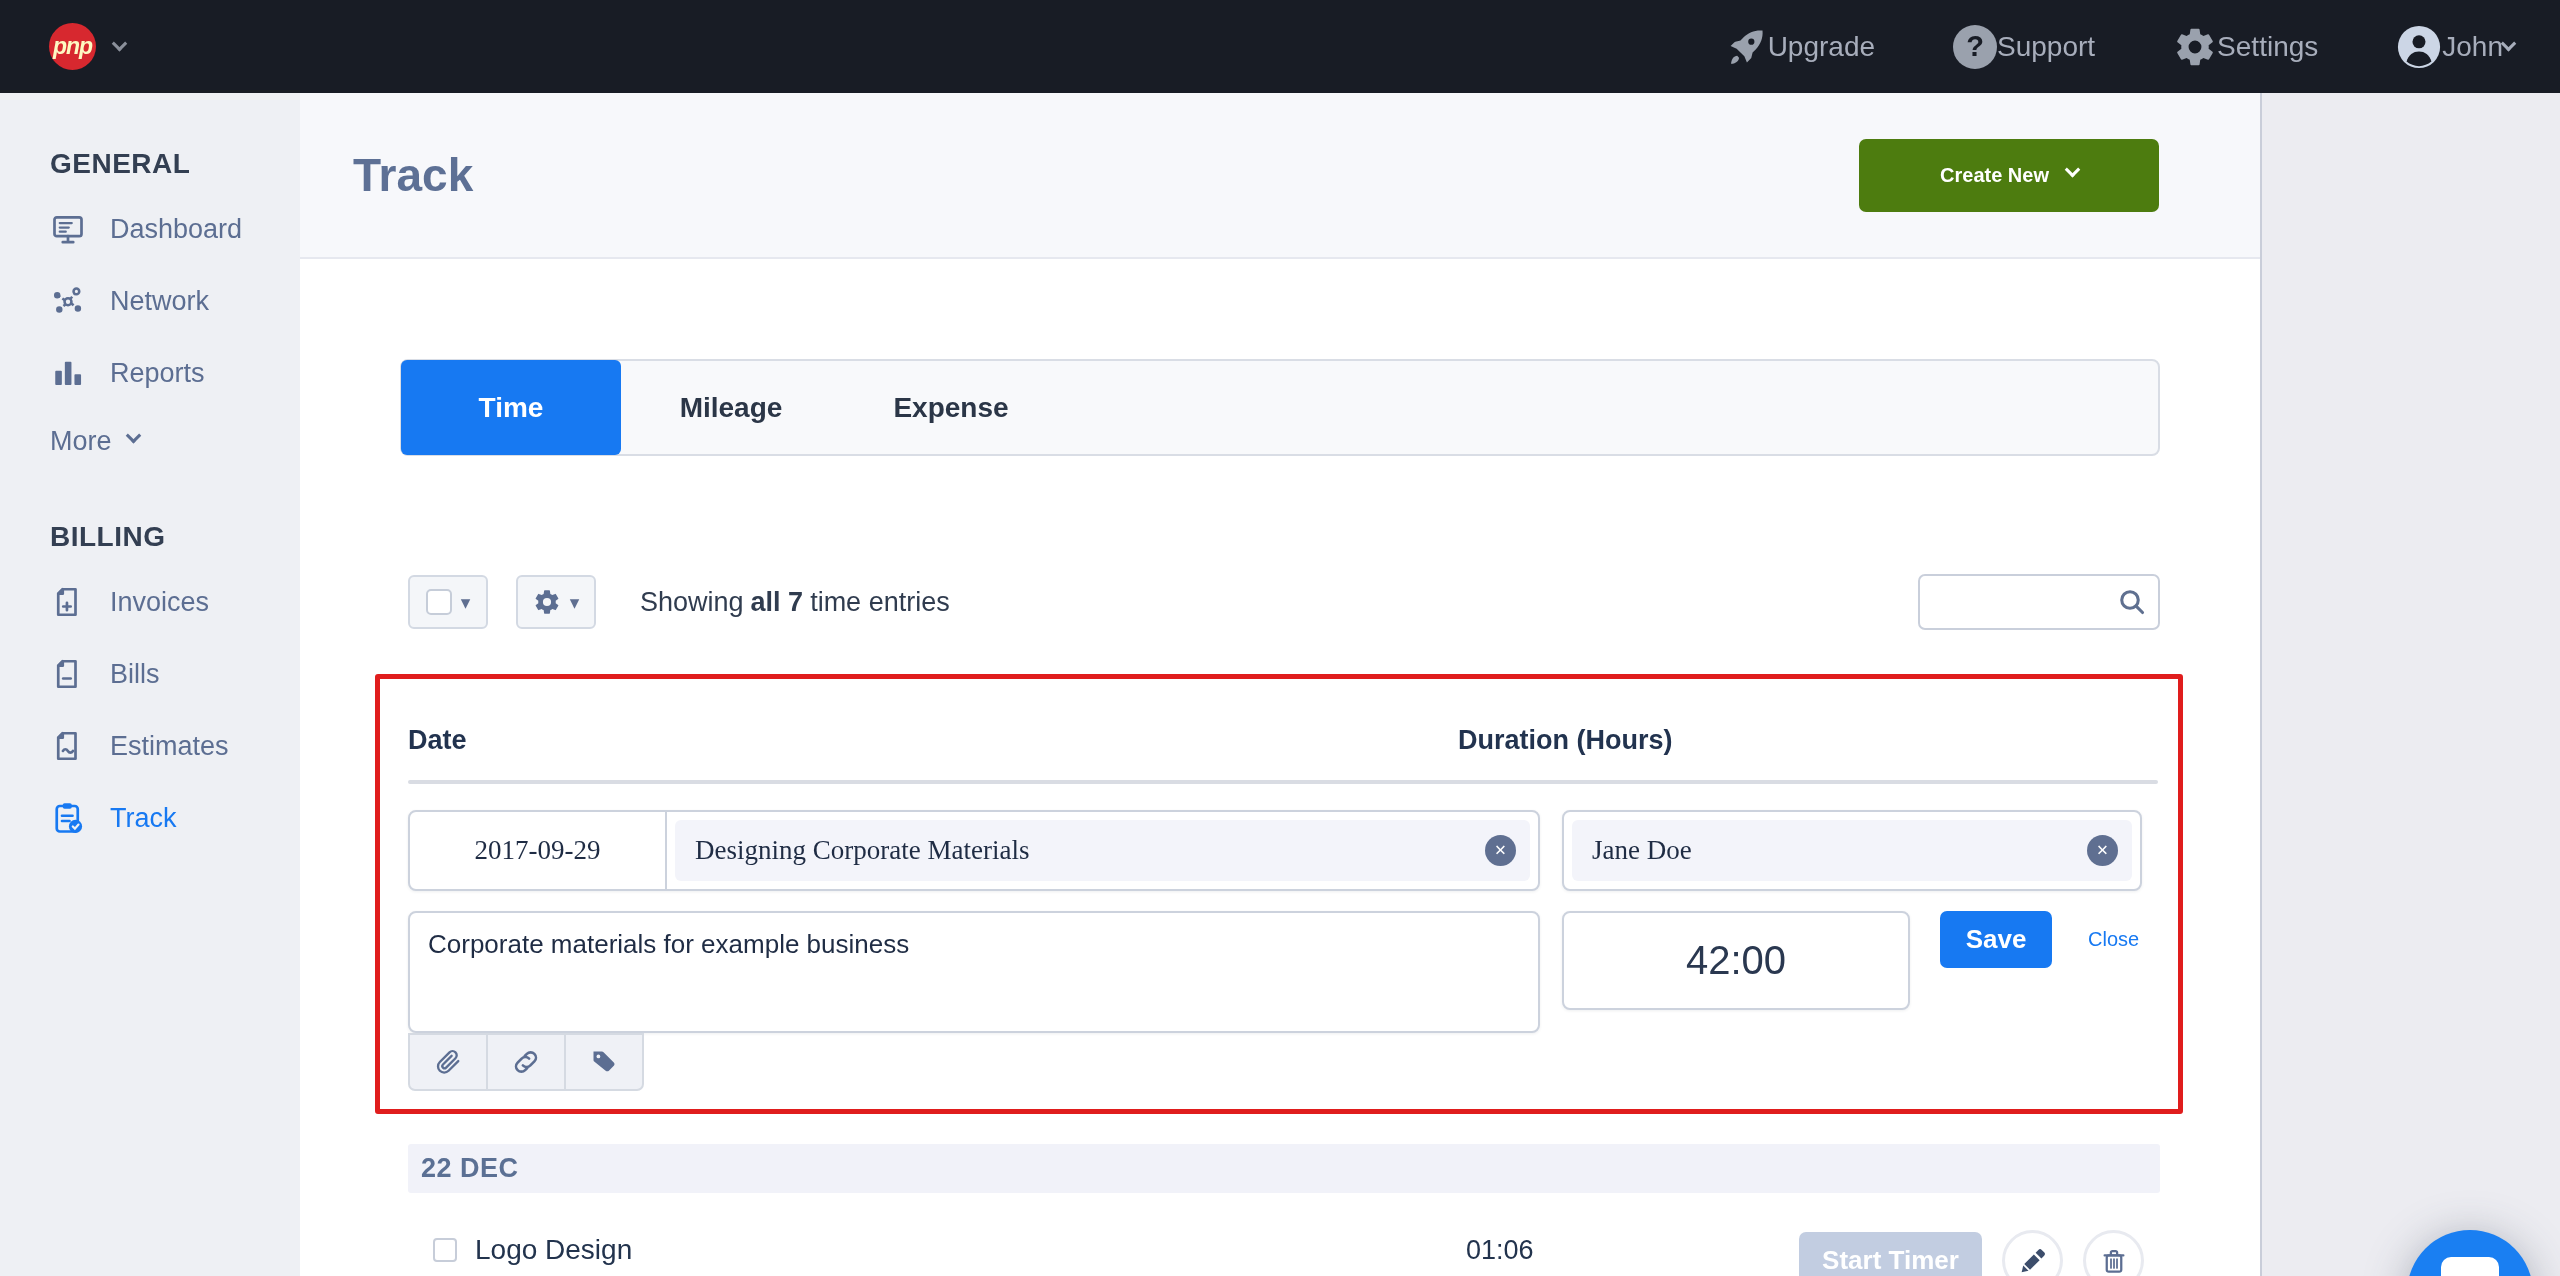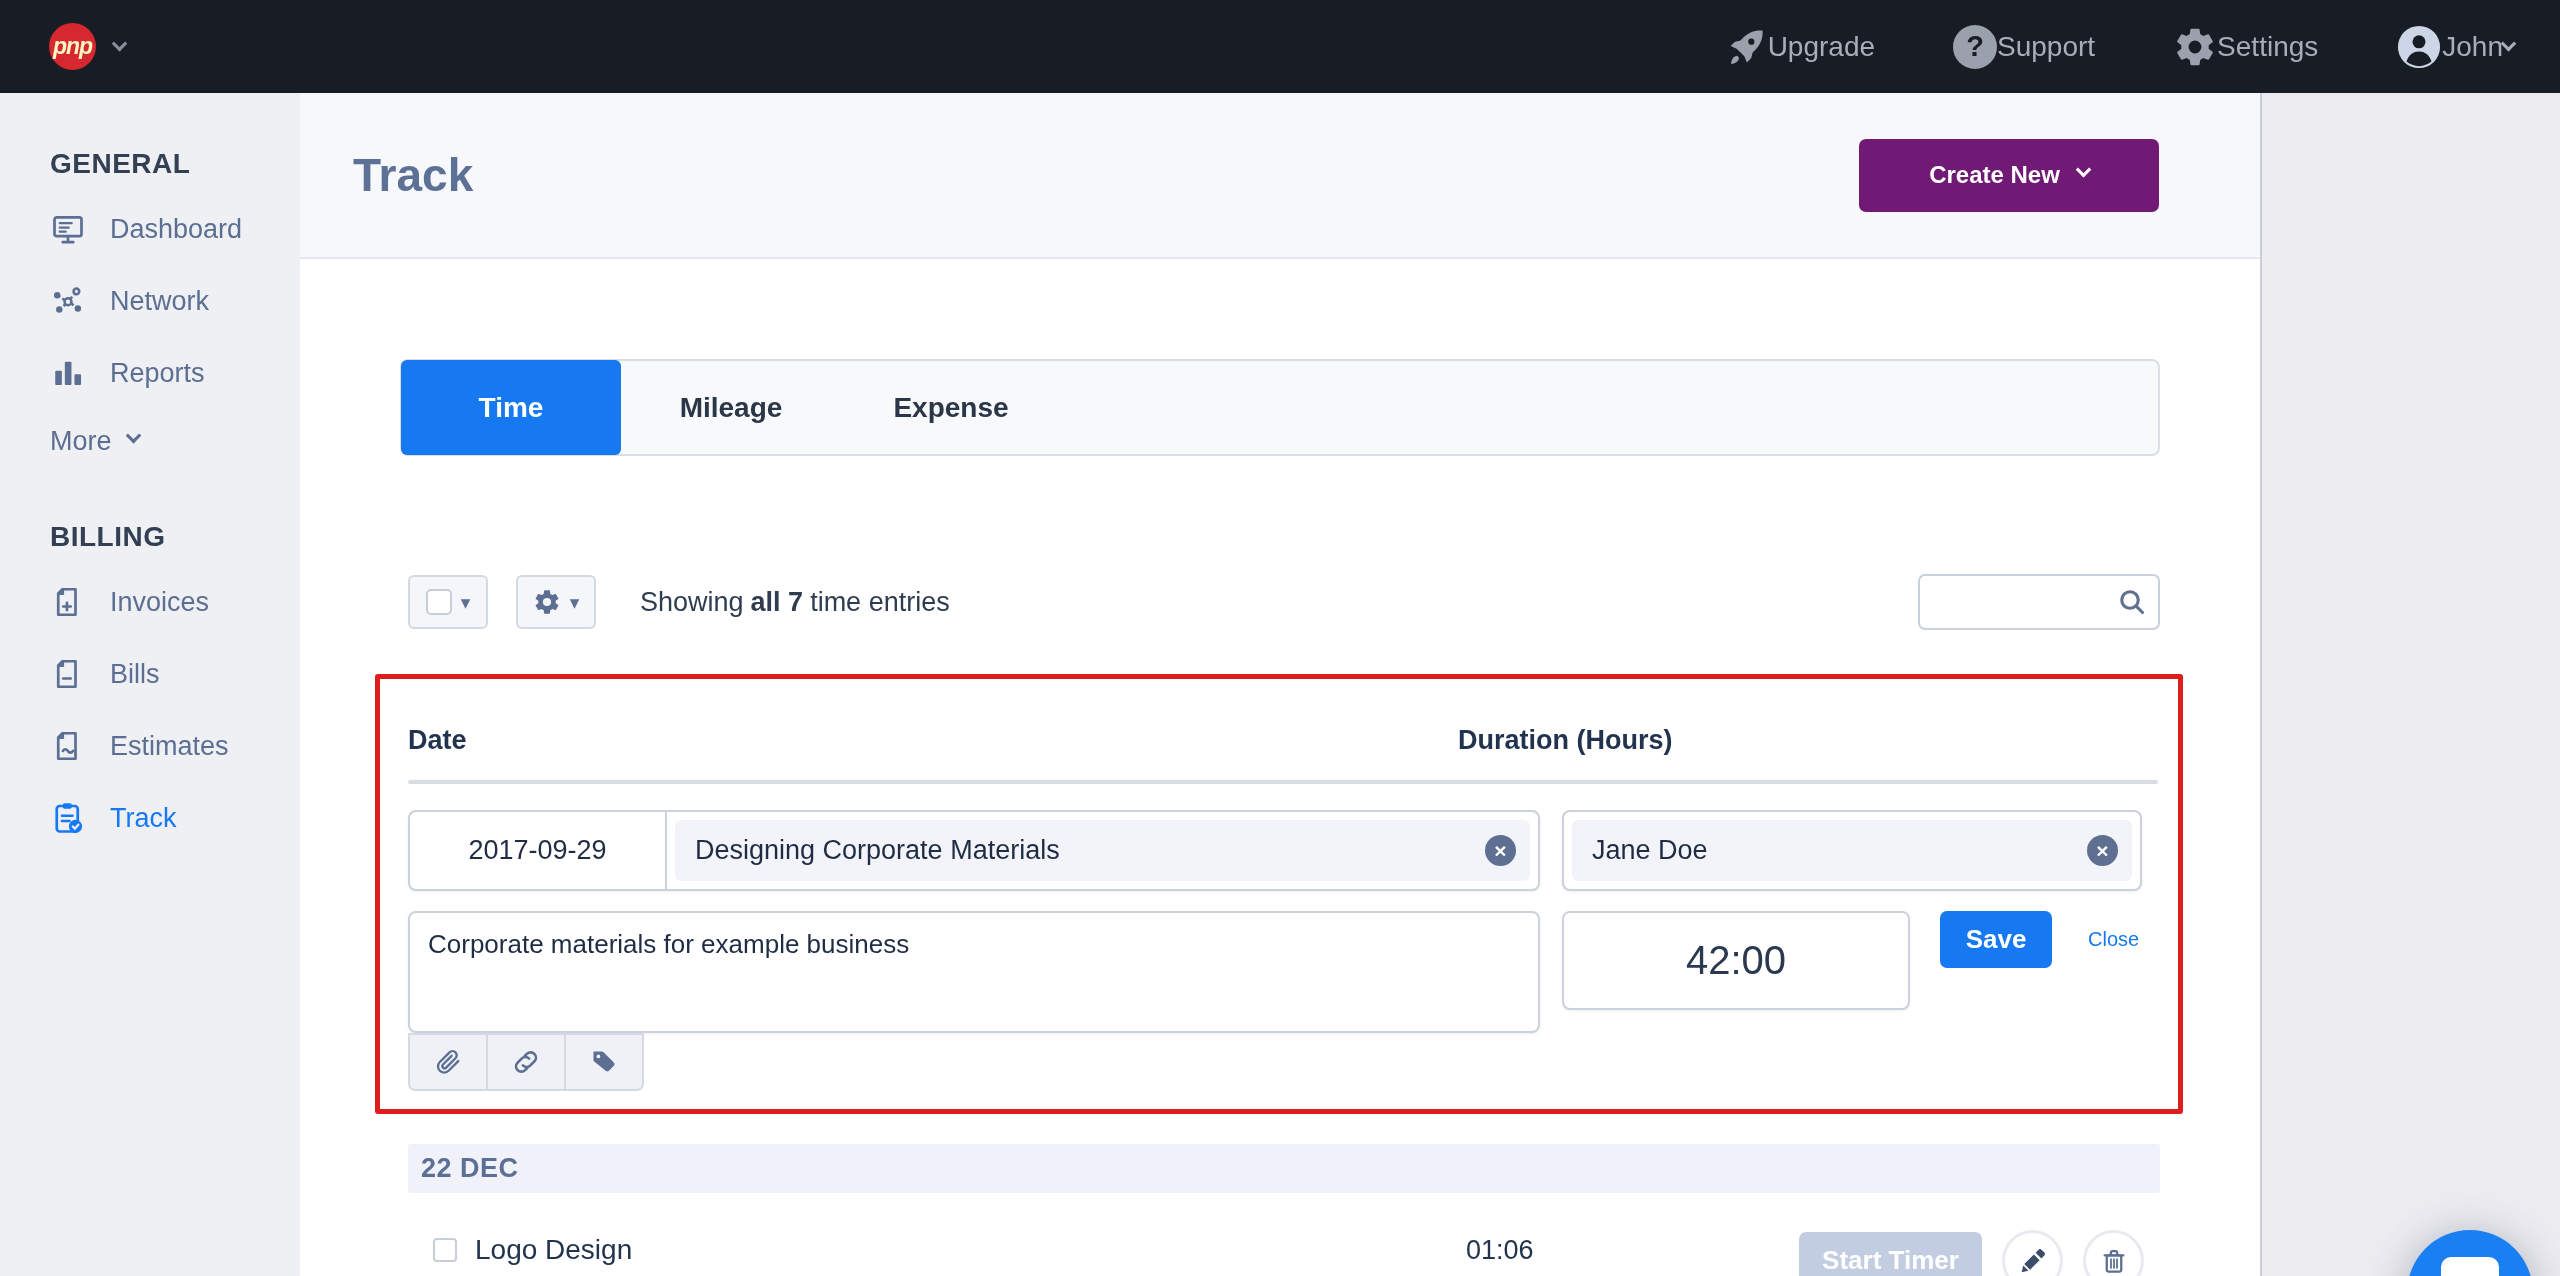--- a/index.html
+++ b/index.html
@@ -46,22 +46,22 @@
   
   .content { width:1960px; flex:none; background:#fff; }
   .right-strip { flex:1; background:#ececf1; border-left:2px solid #c9cdd9; }
 
   .page-header {
     height:166px; background:#f7f8fb; border-bottom:2px solid #e6e8ef;
     display:flex; align-items:center; justify-content:space-between; padding:0 101px 0 53px;
   }
   .page-title { font-size:46px; font-weight:bold; color:#5d7095; }
   .create-btn {
-    width:300px; height:73px; background:#701a75; color:#fff; border:none; border-radius:7px;
-    font-size:24px; font-weight:bold; display:flex; align-items:center; justify-content:center; gap:18px;
+    width:300px; height:73px; background:#4d7c0f; color:#fff; border:none; border-radius:7px;
+    font-size:20px; font-weight:bold; display:flex; align-items:center; justify-content:center; gap:18px;
     cursor:pointer; font-family:inherit;margin-left:17px;
   }
   .create-btn .chev { border-color:#fff; border-width:3px; margin-top:-6px; }
 
   .tabs {
     margin:100px 100px 0 100px; height:97px; background:#f8f9fb; border:2px solid #d9dde5;
     border-radius:8px; display:flex; align-items:stretch;
   }
   .tab { width:220px; display:flex; align-items:center; justify-content:center;
          font-size:28px; font-weight:bold; color:#2b3647; cursor:pointer; }
@@ -83,21 +83,21 @@
   }
   .search-icon { position:absolute; right:12px; top:12px; }
 
   
   .red-box { margin:44px 77px 0 75px; border:5px solid #e01d1d; border-radius:3px;
              padding:36px 20px 18px 28px; }
   .form-head { display:flex; font-size:27px; font-weight:bold; color:#22334f; padding:10px 0 24px 0; }
   .form-head .h-date { flex:0 0 1050px; }
   .form-divider { height:4px; background:#d9dce3; margin-bottom:26px; border-radius:2px; }
 
-  .row1 { display:flex; }
+  .row1 { display:flex;font-family:Liberation Serif, serif; }
   .input-shell { background:#fff; border:2px solid #ccd2dd; border-radius:8px;
                  box-shadow:0 1px 3px rgba(40,50,70,.08); display:flex; align-items:stretch; height:81px; }
   .shell-a { width:1132px; }
   .shell-b { width:580px; margin-left:22px; }
   .date-cell { width:255px; display:flex; align-items:center; justify-content:center;
                font-size:27px; color:#1f2c44; cursor:text; }
   .v-sep { width:2px; background:#ccd2dd; }
   .token { flex:1; margin:8px; background:#f3f4fa; border-radius:6px; display:flex; align-items:center;
            padding:0 14px 0 20px; font-size:27px; color:#1f2c44; cursor:text; }
   .clear-btn { margin-left:auto; width:31px; height:31px; border-radius:50%; background:#5f6f91; border:none;

